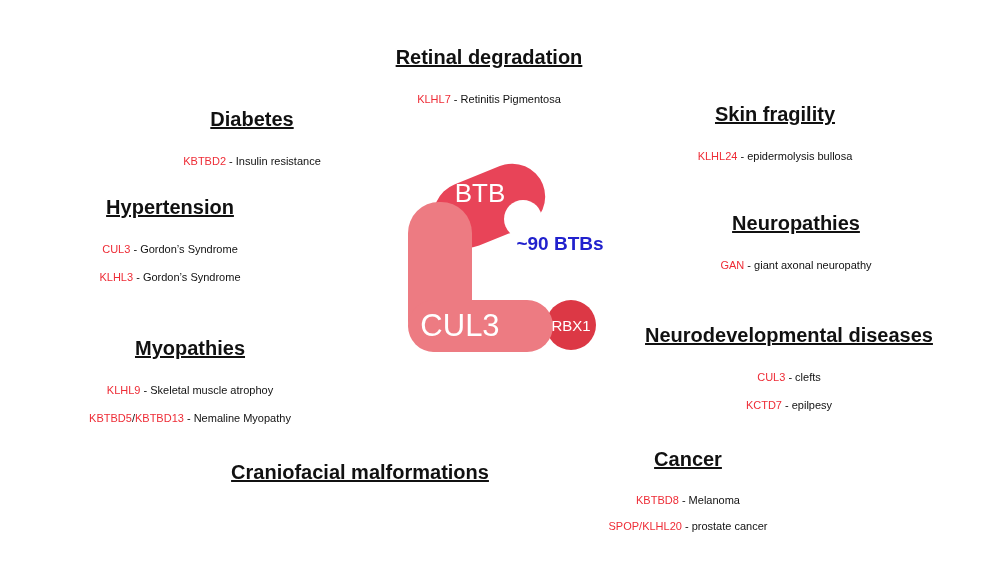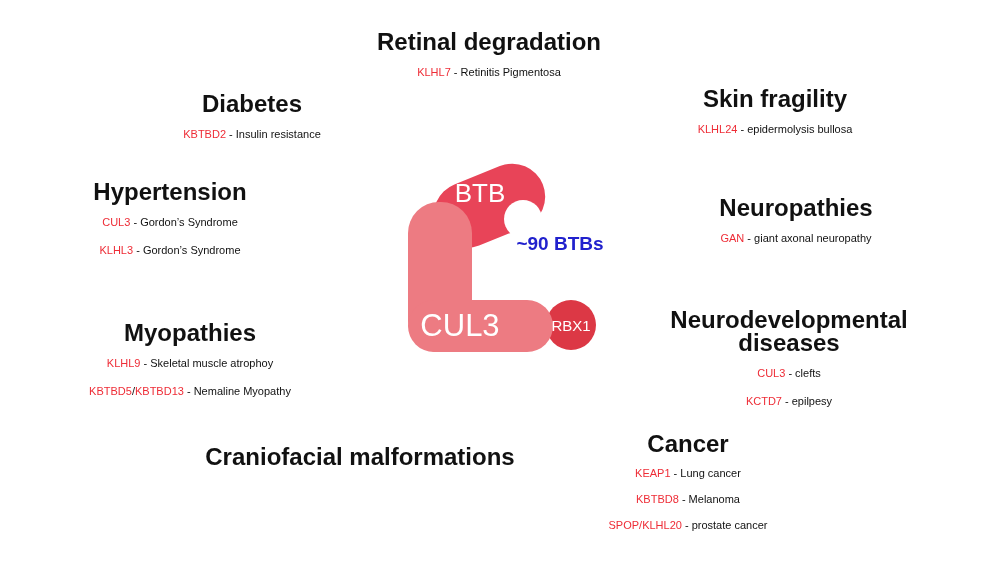--- a/index.html
+++ b/index.html
@@ -2,21 +2,21 @@
 <html style="--text: #111111; --gene: #ee2c36; --btb: #e84458; --cul3: #ed7b82; --rbx1: #dc3845; --btbs_note: #2121cd;"><head>
 <meta charset="utf-8">
 <style>
   html,body{margin:0;padding:0;}
   body{
     width:1000px;height:563px;position:relative;background:#ffffff;
     font-family:"Liberation Sans", sans-serif;color:var(--text,#111);
     overflow:hidden;
   }
   .group{position:absolute;text-align:center;}
-  .group h2{margin:0;font-size:24px;line-height:23px;font-weight:bold;color:var(--text,#111);}
+  .group h2{margin:16px;font-size:20px;line-height:23px;font-weight:bold;color:var(--text,#111);text-decoration:underline;}
   .lines{margin-top:5px;}
   .line{margin:0;font-size:11px;line-height:28px;white-space:nowrap;color:var(--text,#111);}
   .group-cancer .line{line-height:26px;}
   .gene{color:var(--gene,#ee2c36);}
   .complex{position:absolute;left:390px;top:155px;width:230px;height:220px;}
   .btb-fill{fill:var(--btb,#e84458);}
   .cul3-fill{fill:var(--cul3,#ed7b82);}
   .rbx1-fill{fill:var(--rbx1,#dc3845);}
   .white-fill{fill:#ffffff;}
   .svg-label{font-family:"Liberation Sans",sans-serif;fill:#ffffff;}
@@ -77,21 +77,20 @@
   </div>
 </section>
 
 <section class="group" style="left:200px;top:445px;width:320px;">
   <h2>Craniofacial malformations</h2>
 </section>
 
 <section class="group group-cancer" style="left:538px;top:432px;width:300px;">
   <h2>Cancer</h2>
   <div class="lines">
-    <p class="line"><span class="gene">KEAP1</span><span> - Lung cancer</span></p>
     <p class="line"><span class="gene">KBTBD8</span><span> - Melanoma</span></p>
     <p class="line"><span class="gene">SPOP/KLHL20</span><span> - prostate cancer</span></p>
   </div>
 </section>
 
 <div class="complex">
   <svg viewBox="0 0 230 220" width="230" height="220">
 
     <rect class="btb-fill" x="42" y="18" width="115" height="66" rx="33" transform="rotate(-22 99 51)"></rect>
 

